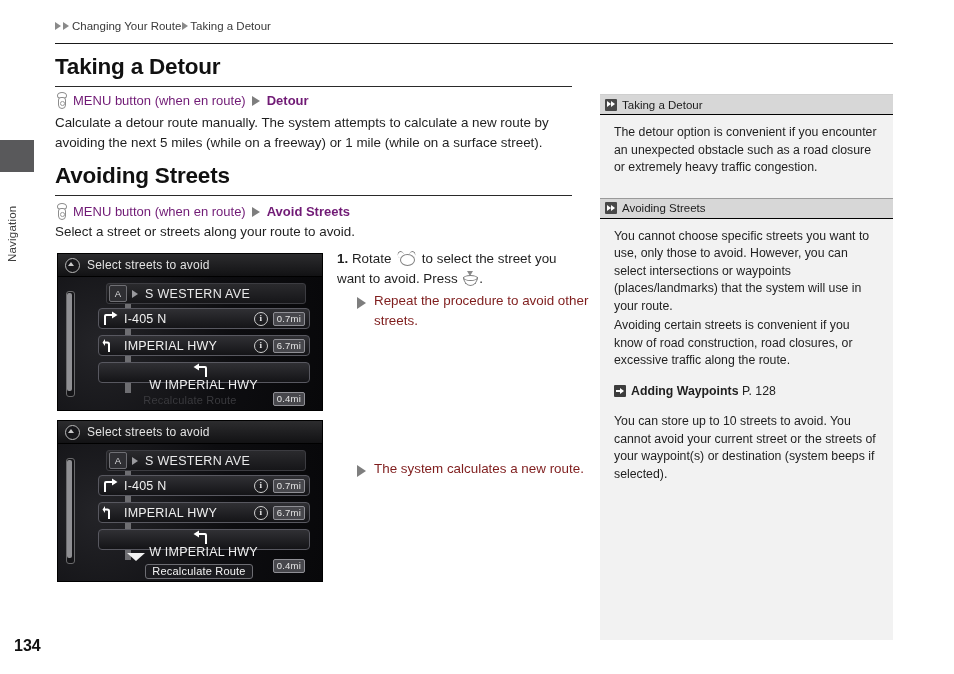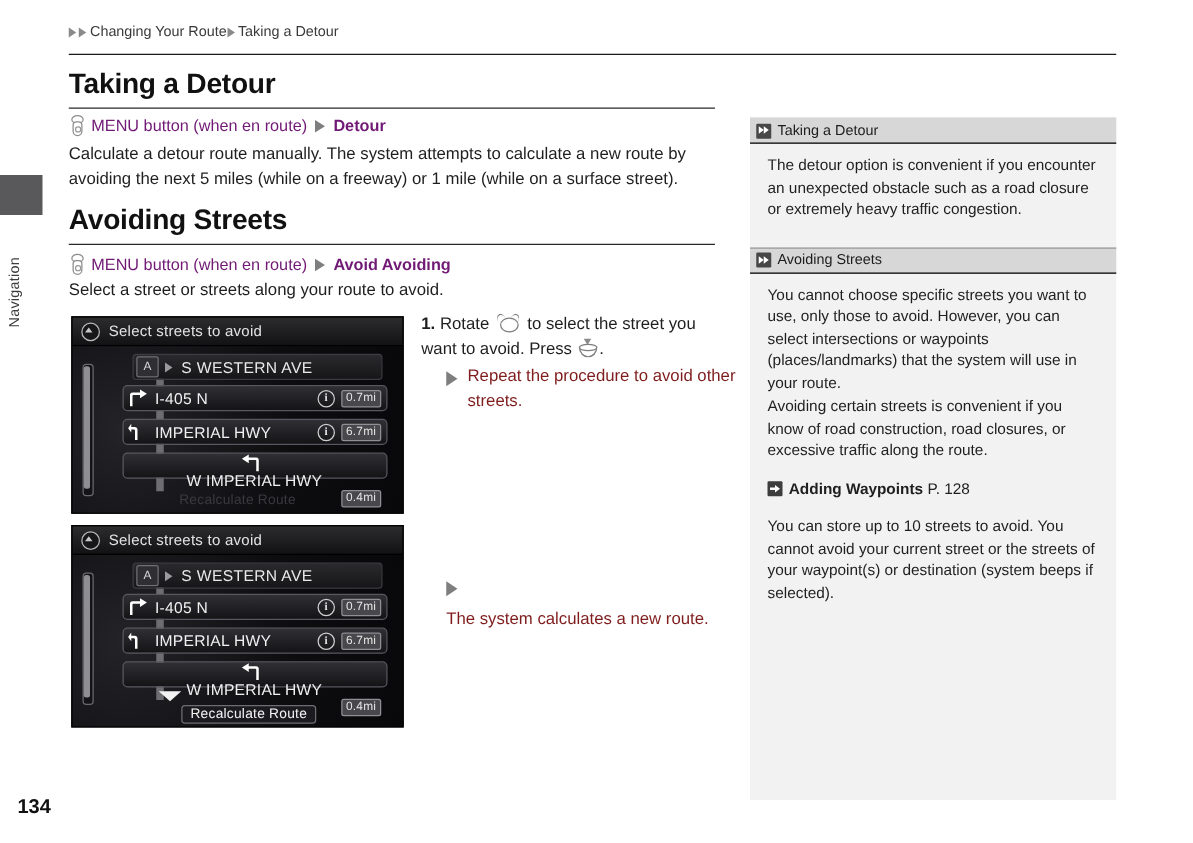--- a/index.html
+++ b/index.html
@@ -266,21 +266,21 @@
   }
   .step.s1 { top: 249px; }
   .step.s2 { top: 414px; }
   .step-num { font-weight: bold; }
   .sub {
     position: absolute; left: 357px; width: 235px;
     font-size: 13.4px; line-height: 20px; color: #7f1d1d;
     display: flex; gap: 8px;
   }
   .sub.b1 { top: 291px; }
-  .sub.b2 { top: 459px; flex-direction: column; }
+  .sub.b2 { top: 459px; }
   .sub .tri {
     flex: none; margin-top: 6px;
     width: 0; height: 0;
     border-left: 9px solid #7e7e7e;
     border-top: 6px solid transparent;
     border-bottom: 6px solid transparent;
   }
   .bold { font-weight: bold; }
 
   
@@ -459,21 +459,21 @@
   <div class="h1-rule avoid"></div>
 
   <div class="menu-line avoid">
     <span class="icon-press">
       <span class="cap"></span>
         <span class="body"></span>
         <span class="nub"></span>
     </span>
     <span>MENU button (when en route)</span>
     <span class="mpath-arrow"></span>
-    <span class="bold">Avoid Avoiding</span>
+    <span class="bold">Avoid Streets</span>
   </div>
 
   <div class="para avoid">Select a street or streets along your route to avoid.</div>
 
   <div class="navshot one">
     <div class="ns-title">
       <span class="ns-title-icon"></span>
       <span class="ns-title-text">Select streets to avoid</span>
     </div>
     <div class="ns-body">

